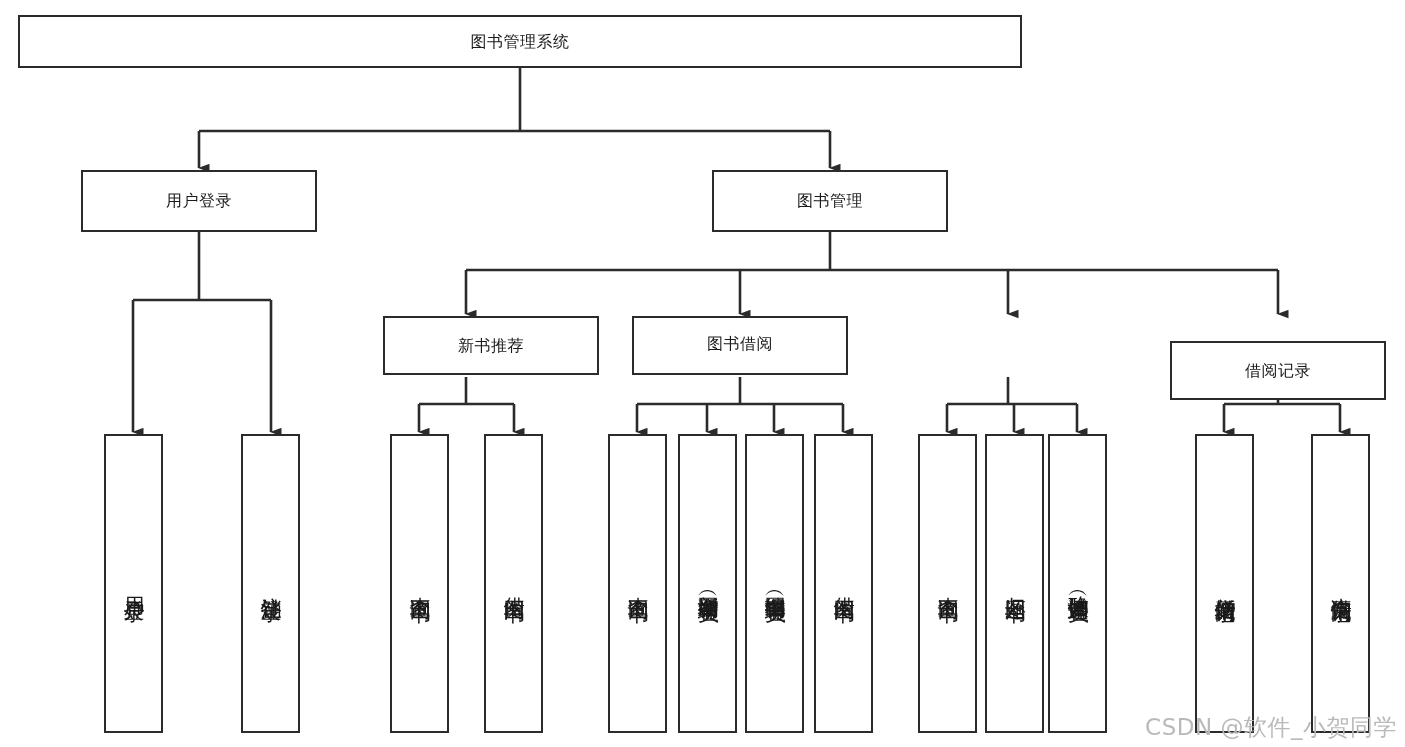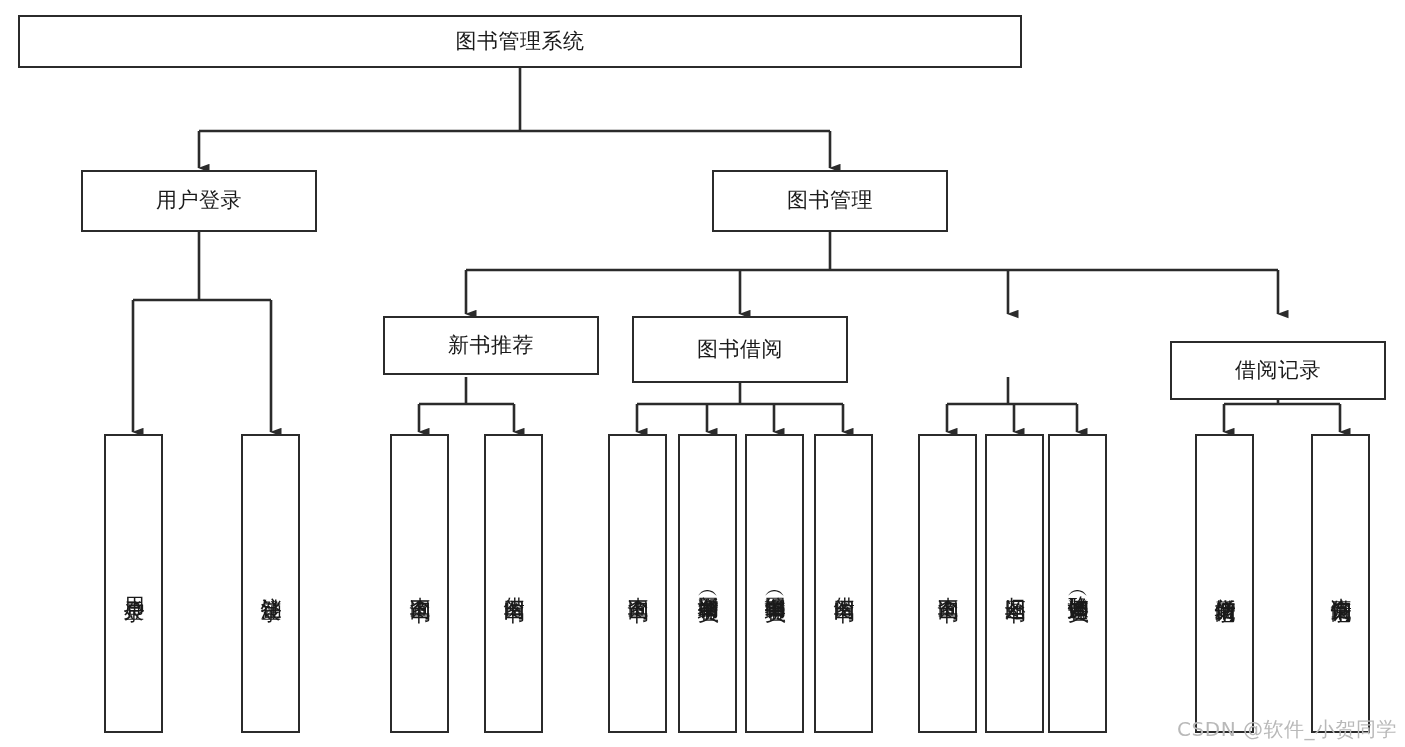--- a/index.html
+++ b/index.html
@@ -37,21 +37,21 @@
     color: #1a1a1a;
   }
   .node .label {
     display: block;
     text-align: center;
     line-height: 1.12;
     color: #1a1a1a;
   }
   
   .node.horiz .label {
-    font-size: 21px;
+    font-size: 16px;
     letter-spacing: 0.5px;
     white-space: nowrap;
   }
   
   .node.vert {
     align-items: center;
     justify-content: center;
     padding: 4px 0;
   }
   .node.vert .label {
@@ -63,21 +63,21 @@
     white-space: nowrap;
     max-height: 100%;
   }
   .node.vert.tall .label {
     letter-spacing: 1px;
   }
   .watermark {
     position: absolute;
     right: 8px;
     bottom: 4px;
-    font-size: 20px;
+    font-size: 23px;
     color: #b9b9b9;
     white-space: nowrap;
     letter-spacing: 0.5px;
   }
 </style>
 </head>
 <body>
 
 <div id="diagram-root">
 
@@ -141,21 +141,21 @@
   <div class="node horiz" style="left:81px; top:170px; width:236px; height:62px;">
     <span class="label">用户登录</span>
   </div>
   <div class="node horiz" style="left:712px; top:170px; width:236px; height:62px;">
     <span class="label">图书管理</span>
   </div>
 
   <div class="node horiz" style="left:383px; top:316px; width:216px; height:59px;">
     <span class="label">新书推荐</span>
   </div>
-  <div class="node horiz" style="left:632px; top:316px; width:216px; height:67px;">
+  <div class="node horiz" style="left:632px; top:316px; width:216px; height:59px;font-family:Liberation Mono, monospace;">
     <span class="label">图书借阅</span>
   </div>
   <div class="node horiz" style="left:1170px; top:316px; width:216px; height:59px;margin-top:25px;">
     <span class="label">借阅记录</span>
   </div>
 
   <div class="node vert" style="left:104px; top:434px; width:59px; height:299px;">
     <span class="label">用户登录</span>
   </div>
   <div class="node vert" style="left:241px; top:434px; width:59px; height:299px;">

